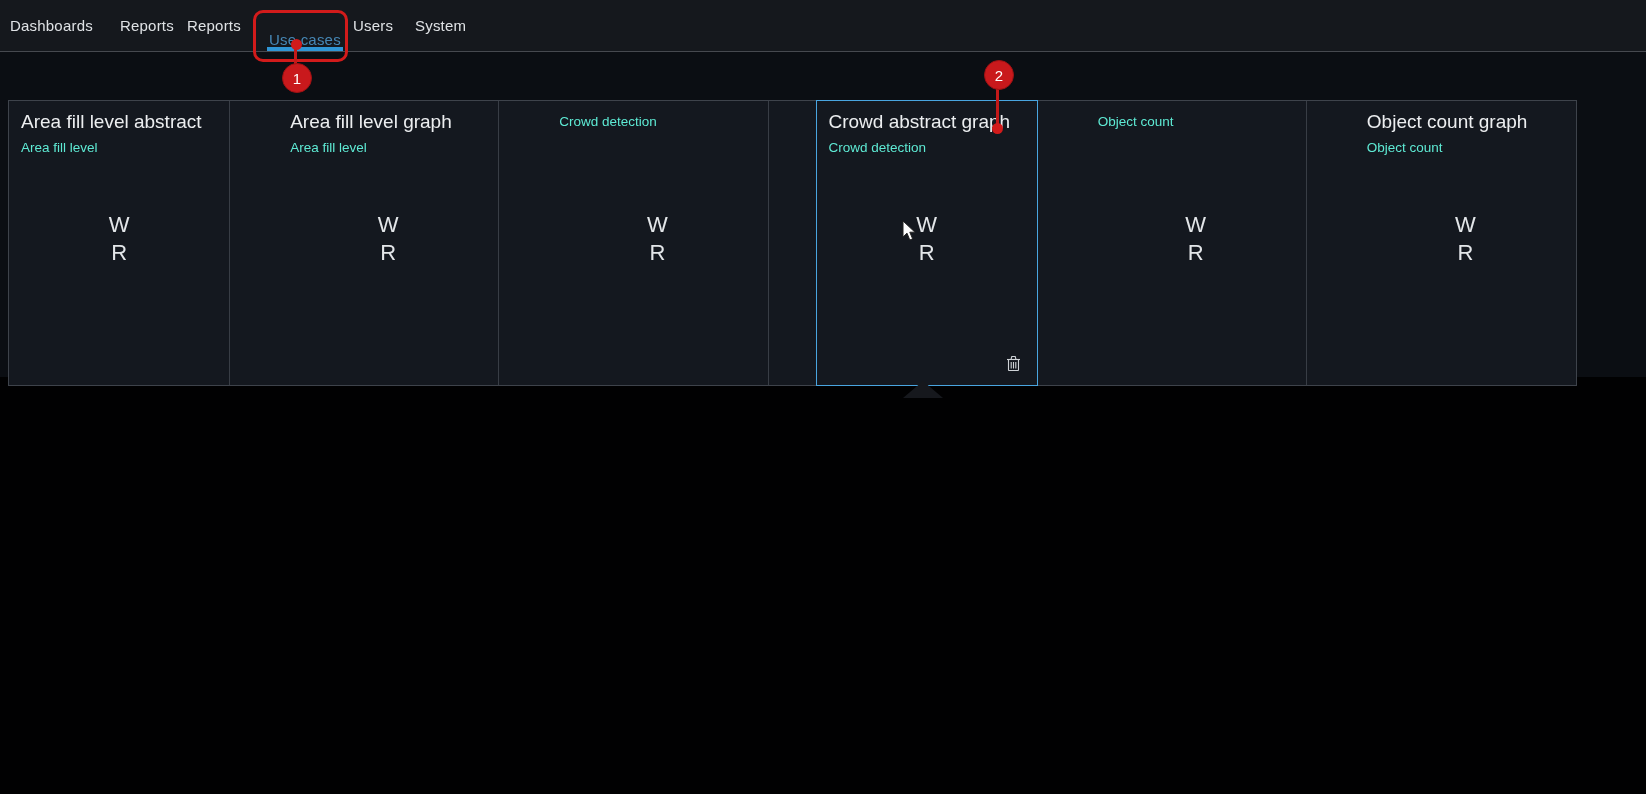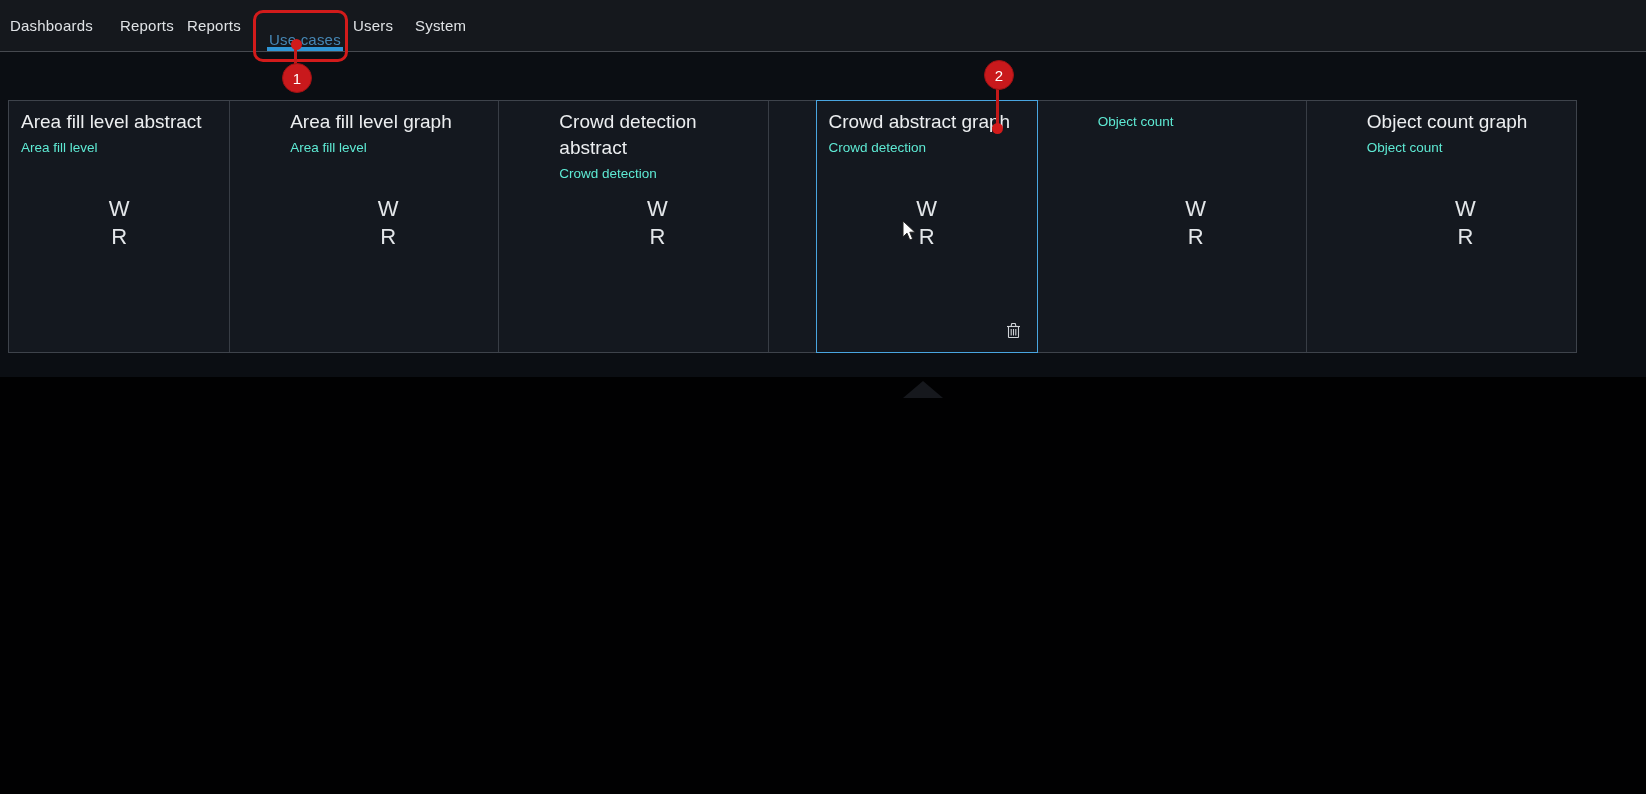--- a/index.html
+++ b/index.html
@@ -29,21 +29,21 @@
   .anno-line{position:absolute;width:3px;background:#c41919;z-index:9;}
   .anno-badge{position:absolute;width:28px;height:28px;border-radius:50%;background:#c9191c;border:1px solid #9e1113;
     color:#fff;font-size:15px;display:flex;align-items:center;justify-content:center;z-index:10;}
   #dot1{left:291px;top:39px;}
   #line1{left:294px;top:45px;height:22px;}
   #badge1{left:282px;top:63px;}
   #badge2{left:984px;top:60px;}
   #line2{left:996px;top:87px;height:40px;}
   #dot2{left:992px;top:123px;}
   
-  .cards-row{position:absolute;left:8px;top:100px;width:1569px;height:253px;
+  .cards-row{position:absolute;left:8px;top:100px;width:1569px;height:286px;
     display:grid;grid-template-columns:repeat(6,1fr);
     background:#14181f;border:1px solid #3e434b;box-sizing:border-box;z-index:2;gap:48px;}
   .card{position:relative;border-right:1px solid #383d45;box-sizing:border-box;padding:8px 12px;cursor:pointer;}
   .card:last-child{border-right:none;}
   .card .title{font-size:19px;color:#eceef0;font-weight:400;line-height:26px;}
   .card .subtitle{font-size:13.5px;color:#5eead4;margin-top:5px;}
   .card .marks{position:absolute;left:0;right:0;top:50%;transform:translateY(-58%);
     display:flex;flex-direction:column;align-items:center;gap:2px;}
   .card .marks span{font-size:22px;color:#e3e6e9;line-height:26px;}
   .card.selected::after{content:"";position:absolute;inset:-1px;border:1px solid #49a5e0;pointer-events:none;}
@@ -107,21 +107,20 @@
     </div>
     <div class="card">
       <div class="title">Area fill level graph</div>
       <div class="subtitle">Area fill level</div>
       <div class="marks">
         <span>W</span>
         <span>R</span>
       </div>
     </div>
     <div class="card">
-      <div class="title">Crowd detection abstract</div>
       <div class="subtitle">Crowd detection</div>
       <div class="marks">
         <span>W</span>
         <span>R</span>
       </div>
     </div>
     <div class="card selected">
       <div class="title">Crowd abstract graph</div>
       <div class="subtitle">Crowd detection</div>
       <div class="marks">

